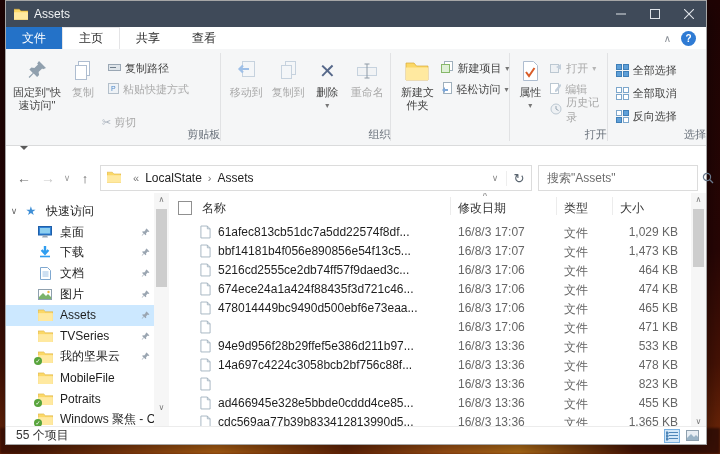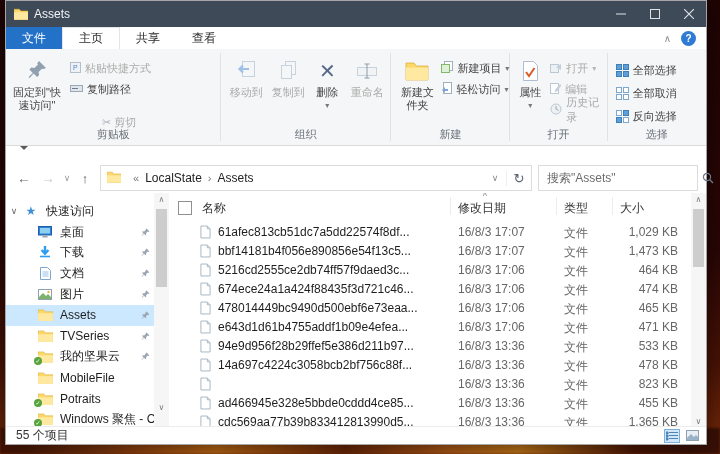--- a/index.html
+++ b/index.html
@@ -27,21 +27,21 @@
   .tab.active{background:#fff;border:1px solid #e4e4e6;border-bottom:none;}
   .tab-right{margin-left:auto;display:flex;align-items:center;gap:10px;padding-right:10px;}
   .caret-up{color:#8a8f96;font-size:10px;}
   .helpdot{width:15px;height:15px;border-radius:50%;background:#2f7bd4;color:#fff;
     font-size:10px;font-weight:bold;display:flex;align-items:center;justify-content:center;}
   
   .ribbon{position:absolute;left:0;top:48px;right:0;height:97px;background:#f5f6f7;
     border-bottom:1px solid #dadbdc;display:flex;box-sizing:border-box;}
   .rgroup{position:relative;display:flex;flex-direction:column;height:100%;}
   .rgroup .gbody{flex:1;display:flex;align-items:flex-start;padding-top:4px;}
-  .rgroup .glabel{height:18px;text-align:center;font-size:11px;color:#68707a;}
+  .rgroup .glabel{height:18px;text-align:right;font-size:11px;color:#68707a;}
   .vr{width:1px;background:#e1e2e4;margin:4px 0;}
   .bigbtn{width:50px;display:flex;flex-direction:column;align-items:center;text-align:center;
     font-size:11px;color:#444;line-height:13px;padding-top:3px;}
   .bigbtn .bico{height:30px;display:flex;align-items:center;justify-content:center;}
   .bigbtn.dis{color:#a9a9a9;}
   .smallcol{display:flex;flex-direction:column;gap:3px;padding-top:6px;}
   .smallitem{display:flex;align-items:center;gap:4px;font-size:11px;color:#444;height:18px;}
   .smallitem.dis{color:#a9a9a9;}
   .ddm{font-size:8px;color:#777;}
   .dis .ddm{color:#b5b5b5;}
@@ -173,34 +173,43 @@
     <div class="rgroup" style="width:218px">
       <div class="gbody" style="padding-left:4px">
         <div class="bigbtn" style="width:54px">
           <span class="bico">
             <svg width="20" height="22" viewBox="0 0 20 22">
                 <path d="M12 1l7 7-3 1.2-.8-.8-3.6 3.6.5 3-2 2-3.4-3.4L2.5 18l-.9-.9 4.2-4.2L2.4 9.5l2-2 3 .5L11 4.4l-.8-.8z" fill="#90a0ae"></path>
               </svg>
           </span>
           <span>固定到"快速访问"</span>
         </div>
+        <div class="bigbtn dis" style="width:38px">
+          <span class="bico">
+            <svg width="20" height="22" viewBox="0 0 20 22">
+                <rect x="5.5" y="1.5" width="11" height="14" fill="#fff" stroke="#aebdd0"></rect>
+                <rect x="2.5" y="5.5" width="11" height="14" fill="#fff" stroke="#aebdd0"></rect>
+              </svg>
+          </span>
+          <span>复制</span>
+        </div>
         <div class="smallcol" style="padding-left:6px">
+          <div class="smallitem">
+            <span><svg width="13" height="10" viewBox="0 0 13 10">
+                  <rect x=".5" y="2.5" width="12" height="6" fill="#dfe5ea" stroke="#9aa7b4"></rect>
+                  <path d="M2 5.5h6" stroke="#6f7d8a"></path>
+                </svg></span>
+            <span>复制路径</span>
+          </div>
           <div class="smallitem dis">
             <span><svg width="11" height="12" viewBox="0 0 11 12">
                   <rect x=".5" y="1.5" width="10" height="10" fill="#eef2f6" stroke="#b3bfca"></rect>
                   <text x="3" y="9" font-size="7" fill="#4a86c8">P</text>
                 </svg></span>
             <span>粘贴快捷方式</span>
-          </div>
-          <div class="smallitem">
-            <span><svg width="13" height="10" viewBox="0 0 13 10">
-                  <rect x=".5" y="2.5" width="12" height="6" fill="#dfe5ea" stroke="#9aa7b4"></rect>
-                  <path d="M2 5.5h6" stroke="#6f7d8a"></path>
-                </svg></span>
-            <span>复制路径</span>
           </div>
         </div>
         <div class="cutrow">
           <span style="color:#a9b2bd">✂</span>
           <span>剪切</span>
         </div>
       </div>
       <div class="glabel">剪贴板</div>
     </div>
     <div class="vr"></div>
@@ -267,21 +276,20 @@
           <div class="smallitem">
             <span><svg width="11" height="12" viewBox="0 0 11 12">
                   <rect x="2.5" y=".5" width="8" height="11" fill="#fff" stroke="#9fb0bd"></rect>
                   <path d="M1 8l3-3v2h3v2H4v2z" fill="#7fa8d8"></path>
                 </svg></span>
             <span>轻松访问</span>
             <span class="ddm">▾</span>
           </div>
         </div>
       </div>
-      <div class="glabel">新建</div>
     </div>
     <div class="vr"></div>
 
     <div class="rgroup" style="width:98px">
       <div class="gbody" style="padding-left:4px">
         <div class="bigbtn" style="width:34px">
           <span class="bico">
             <svg width="18" height="22" viewBox="0 0 18 22">
                 <path d="M2.5 1.5h10l4 4v15h-14z" fill="#fff" stroke="#aebdd0"></path>
                 <path d="M5 12l3 4 5.5-8" stroke="#d95c28" stroke-width="2" fill="none"></path>
@@ -610,21 +618,20 @@
             <span class="nm">478014449bc9490d500ebf6e73eaa...</span>
             <span class="dt">16/8/3 17:06</span>
             <span class="ty">文件</span>
             <span class="sz">465 KB</span>
           </div>
           <div class="frow">
             <span class="fic"><svg width="11" height="14" viewBox="0 0 12 14">
                 <path d="M1 .5h7L11 3.5V13.5H1z" fill="#fff" stroke="#a2b2bf"></path>
                 <path d="M8 .5v3h3" fill="none" stroke="#a2b2bf"></path>
               </svg></span>
-            <span class="nm">e643d1d61b4755addf1b09e4efea...</span>
             <span class="dt">16/8/3 17:06</span>
             <span class="ty">文件</span>
             <span class="sz">471 KB</span>
           </div>
           <div class="frow">
             <span class="fic"><svg width="11" height="14" viewBox="0 0 12 14">
                 <path d="M1 .5h7L11 3.5V13.5H1z" fill="#fff" stroke="#a2b2bf"></path>
                 <path d="M8 .5v3h3" fill="none" stroke="#a2b2bf"></path>
               </svg></span>
             <span class="nm">94e9d956f28b29ffef5e386d211b97...</span>

